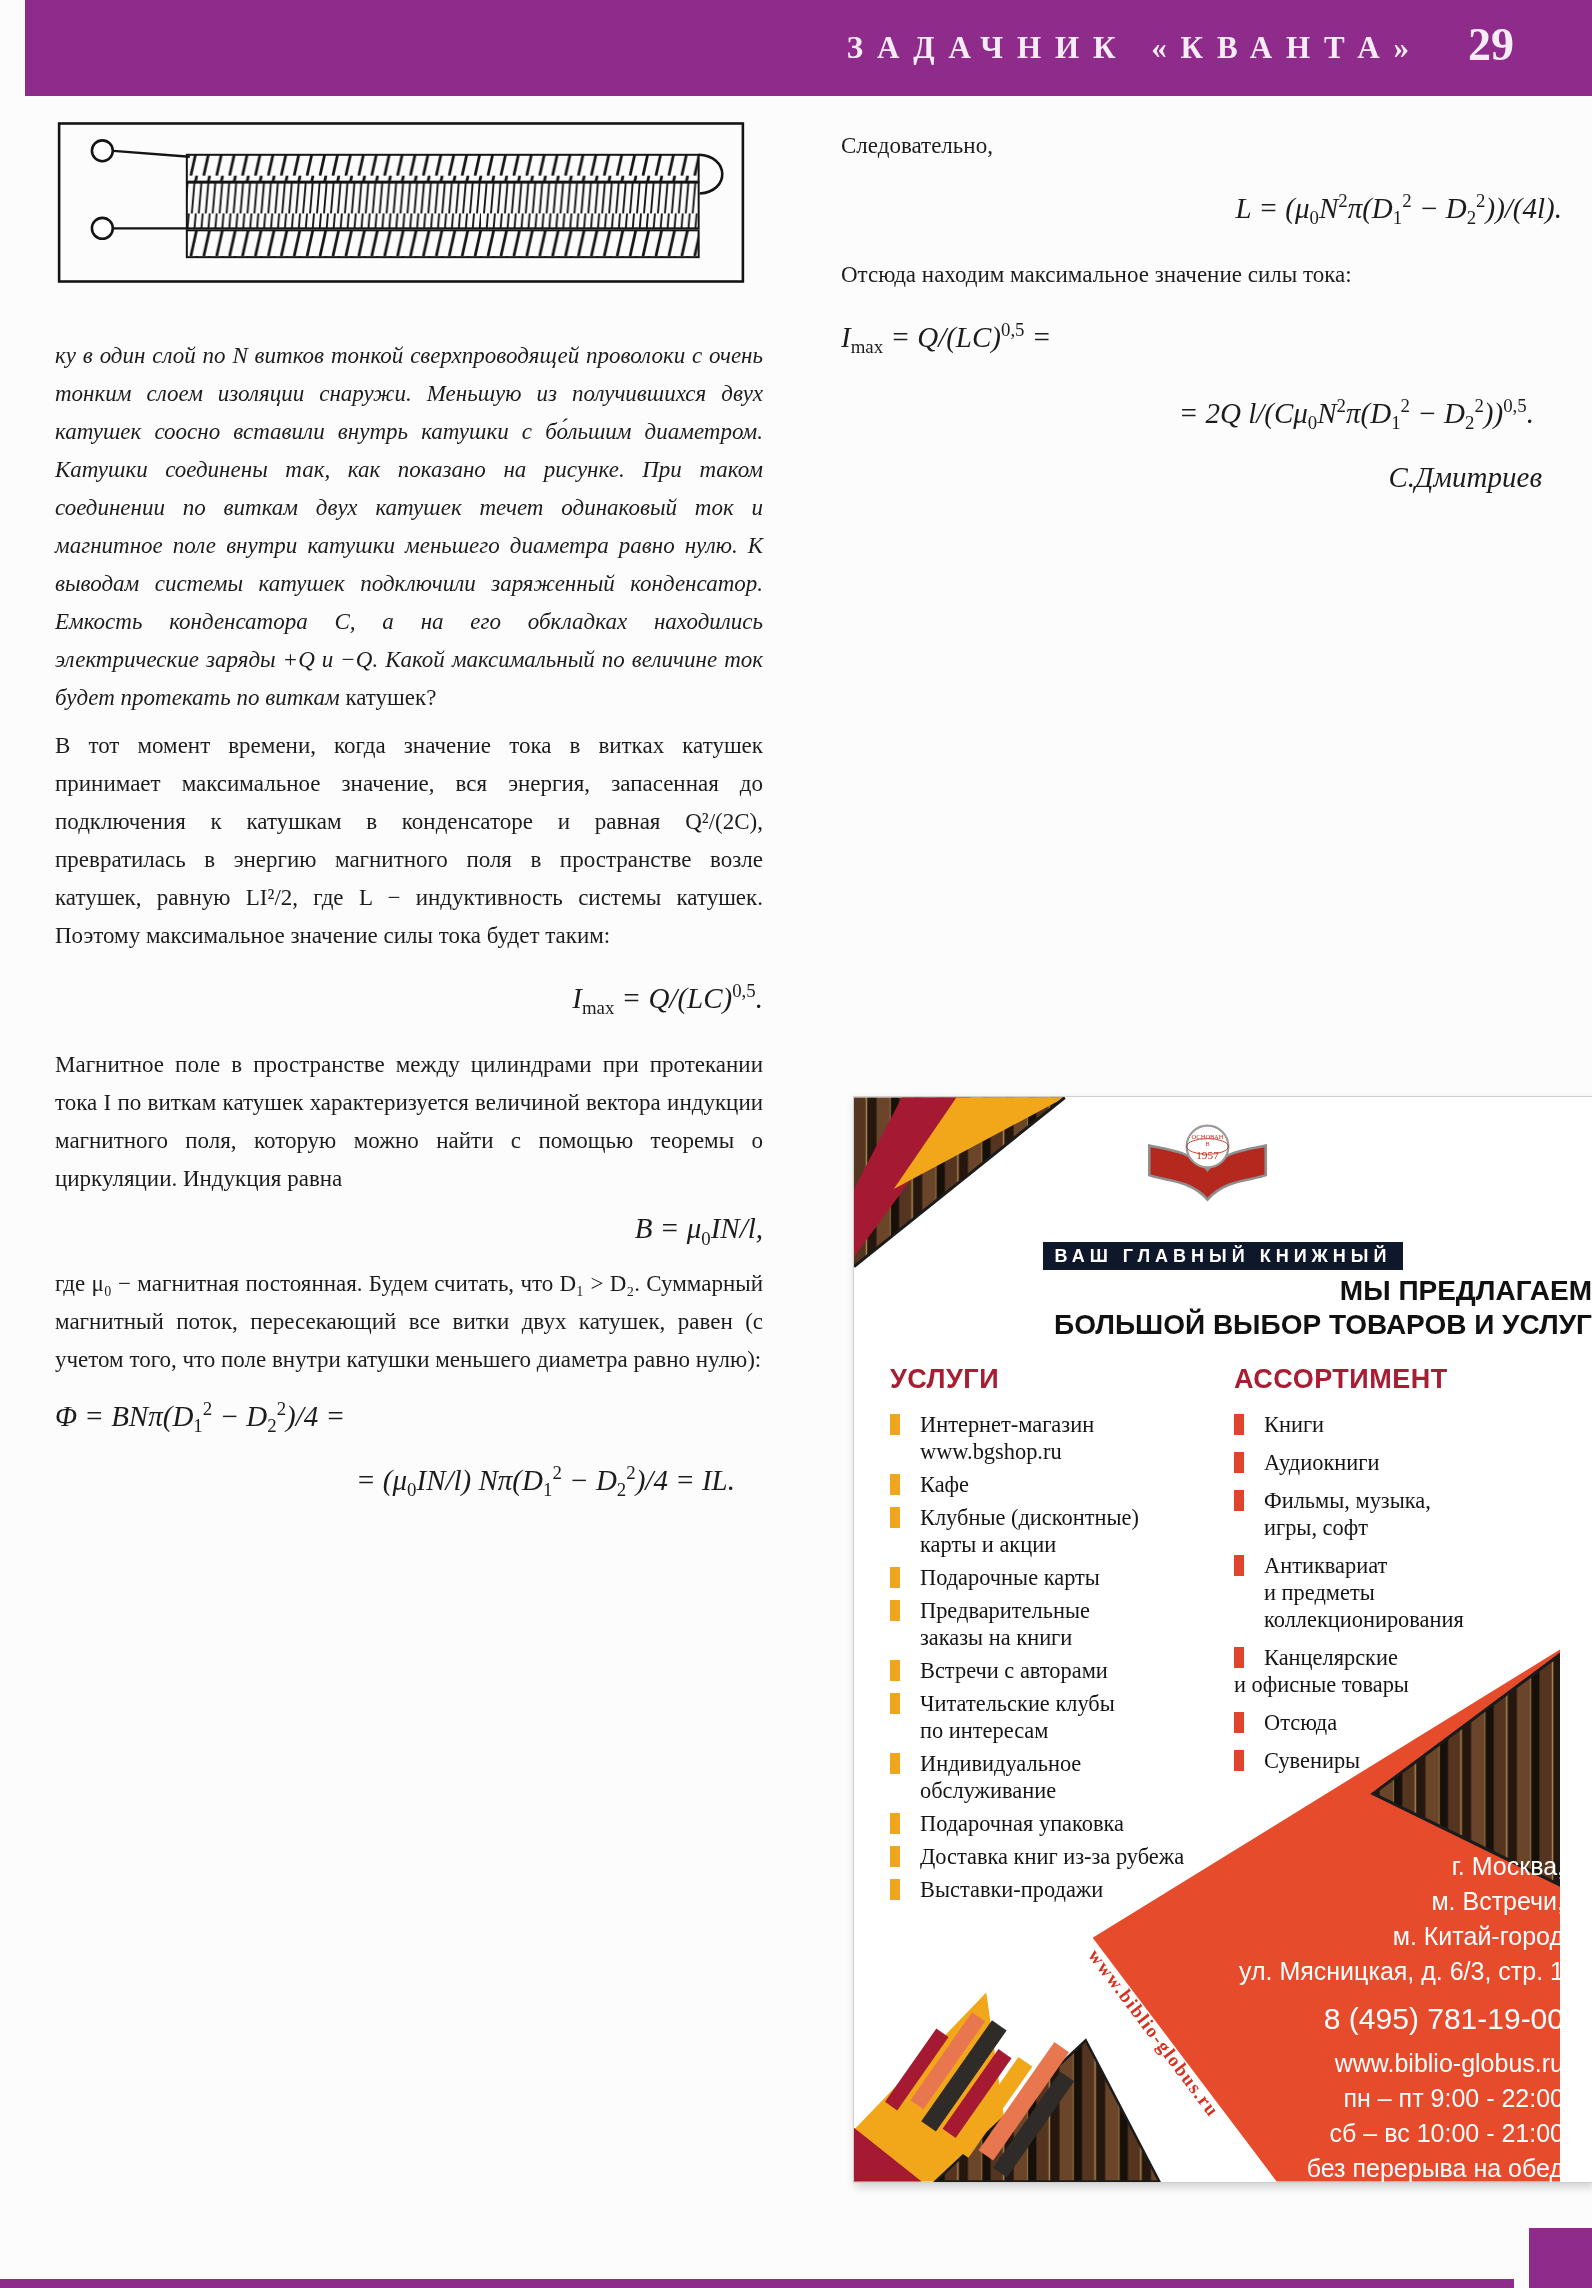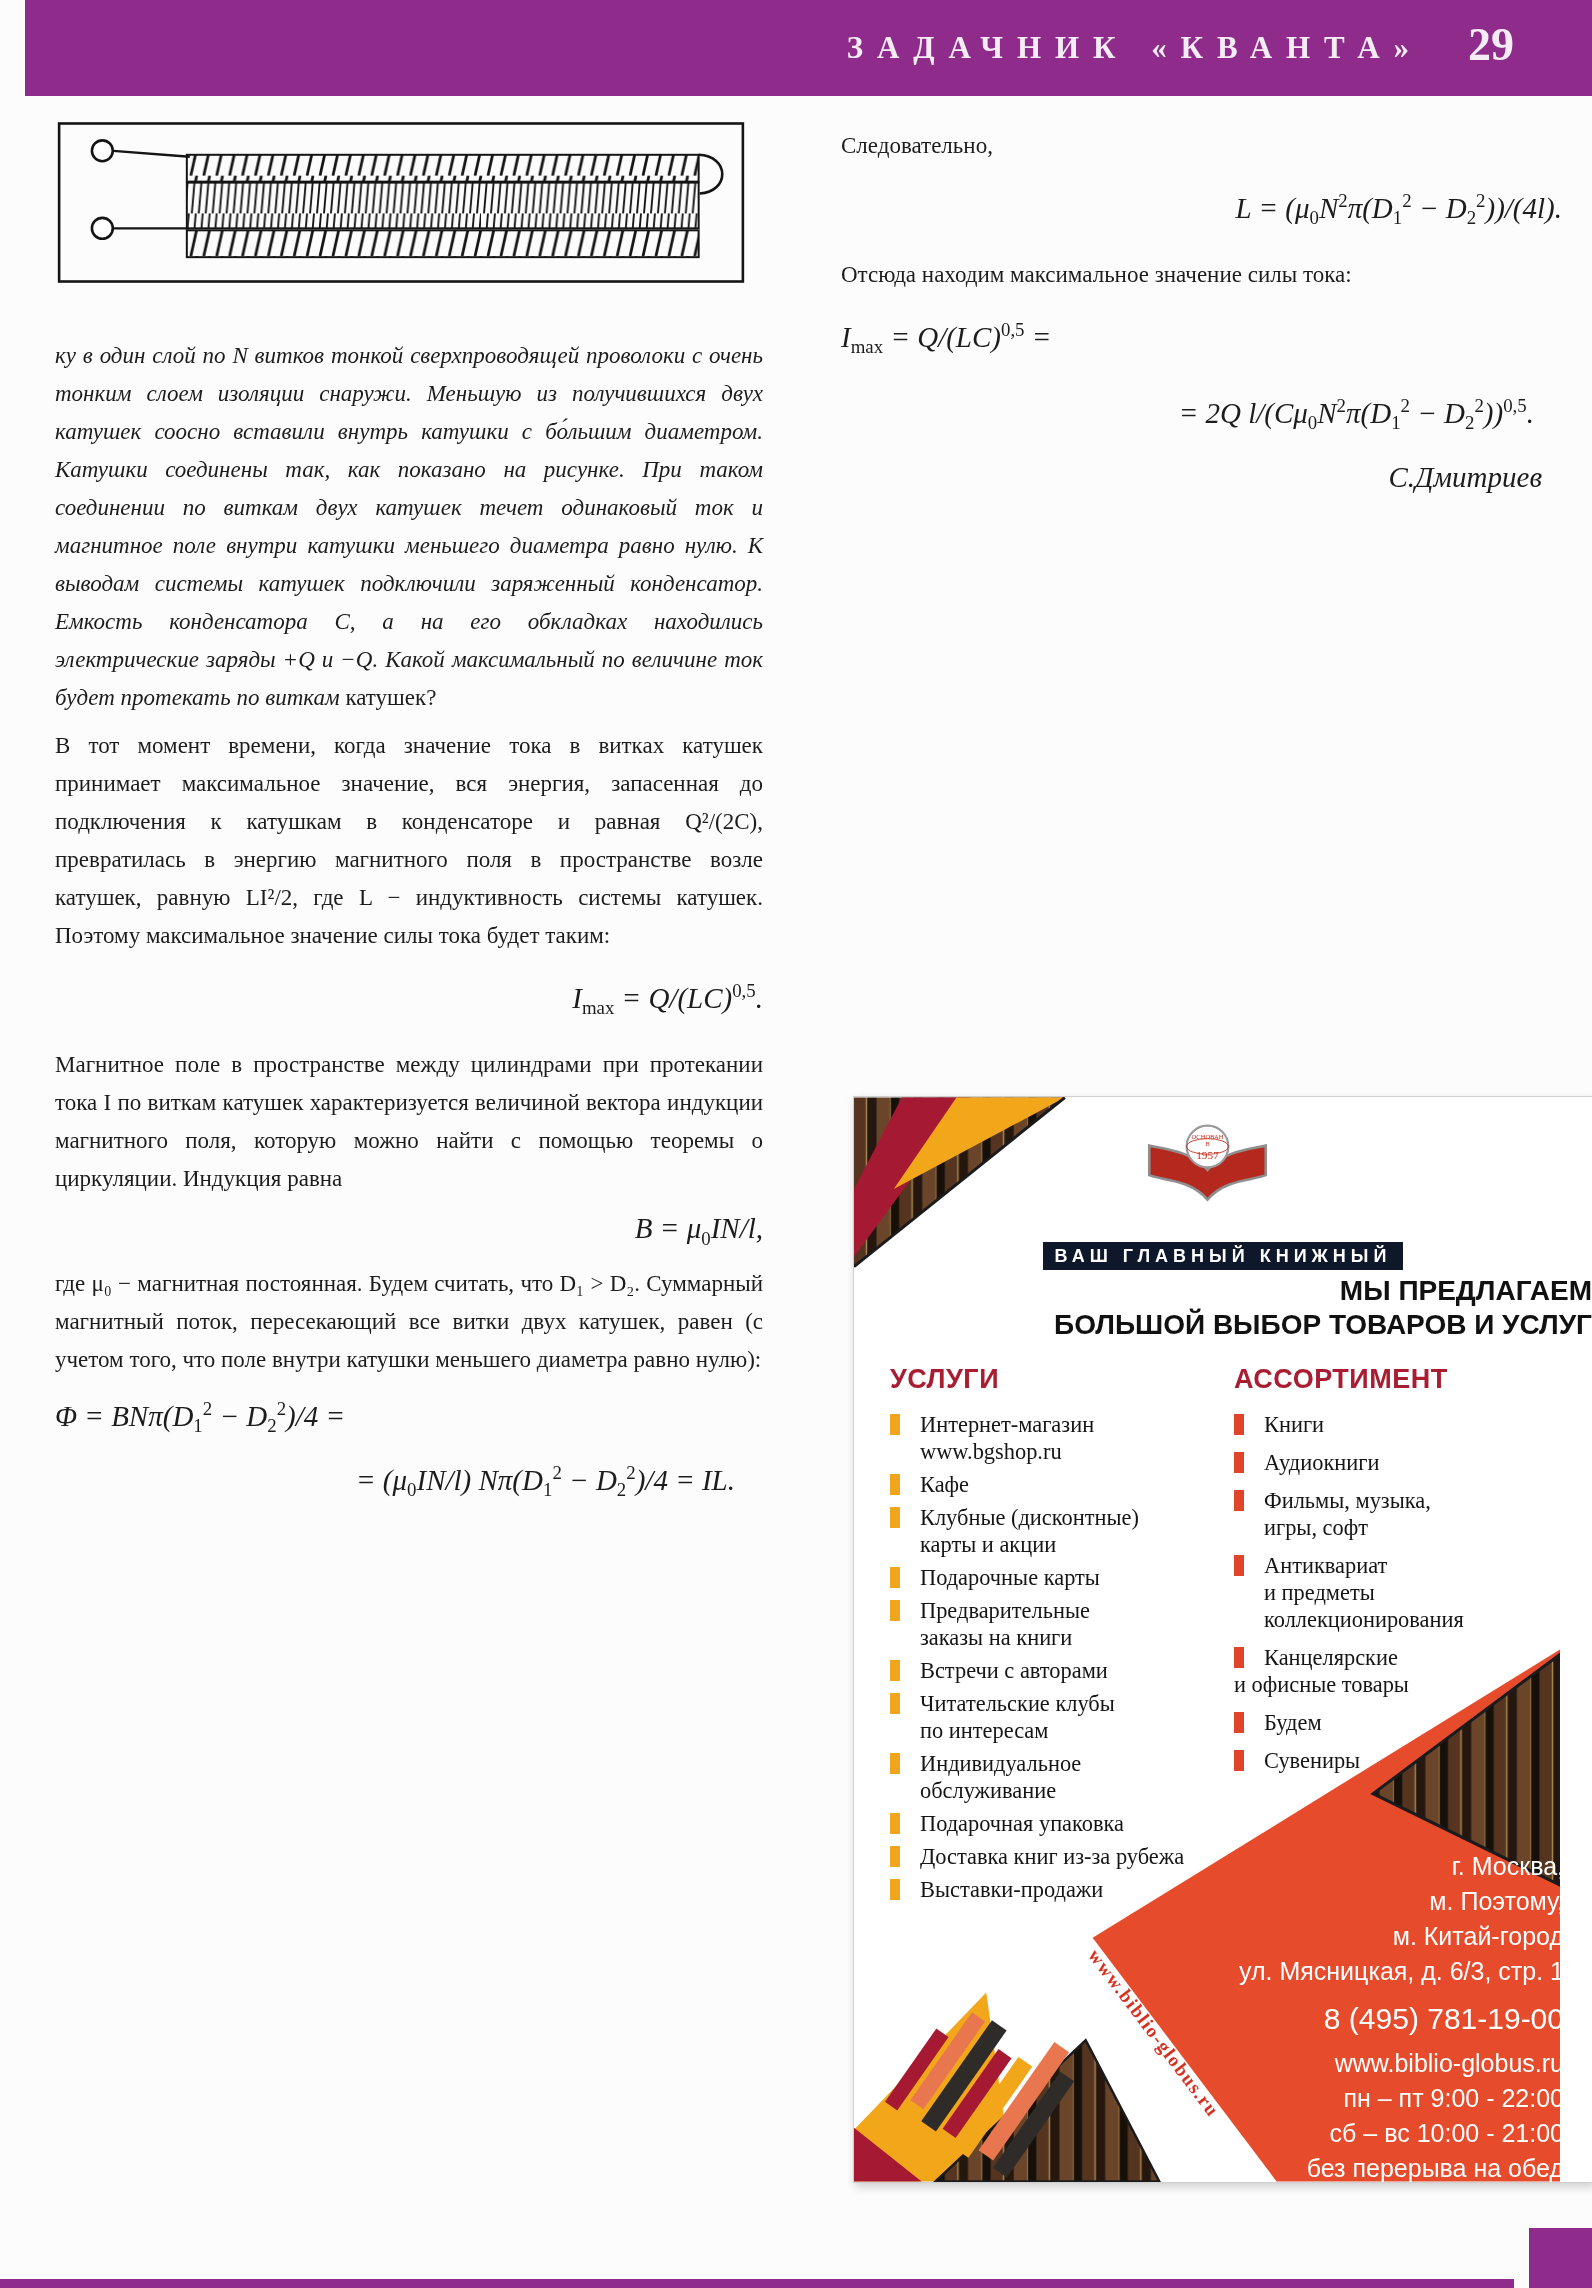--- a/index.html
+++ b/index.html
@@ -278,33 +278,33 @@
       <div class="li-line">и предметы</div>
       <div class="li-line">коллекционирования</div>
     </div>
     <div class="item">
         <span class="bullet"></span>
       <div class="li-line">Канцелярские</div>
       <div class="li-line flush">и офисные товары</div>
     </div>
     <div class="item">
         <span class="bullet"></span>
-      <div class="li-line">Будем</div>
+      <div class="li-line">Отсюда</div>
     </div>
     <div class="item">
         <span class="bullet"></span>
       <div class="li-line">Сувениры</div>
     </div>
   </div>
 
   <div class="diag-url">www.biblio-globus.ru</div>
 
   <div class="ad-contact">
     <div>г. Москва,</div>
-    <div>м. Поэтому,</div>
+    <div>м. Встречи,</div>
     <div>м. Китай-город</div>
     <div>ул. Мясницкая, д. 6/3, стр. 1</div>
     <div class="phone">8 (495) 781-19-00</div>
     <div>www.biblio-globus.ru</div>
     <div>пн – пт 9:00 - 22:00</div>
     <div>сб – вс 10:00 - 21:00</div>
     <div>без перерыва на обед</div>
   </div>
 </div>
 

